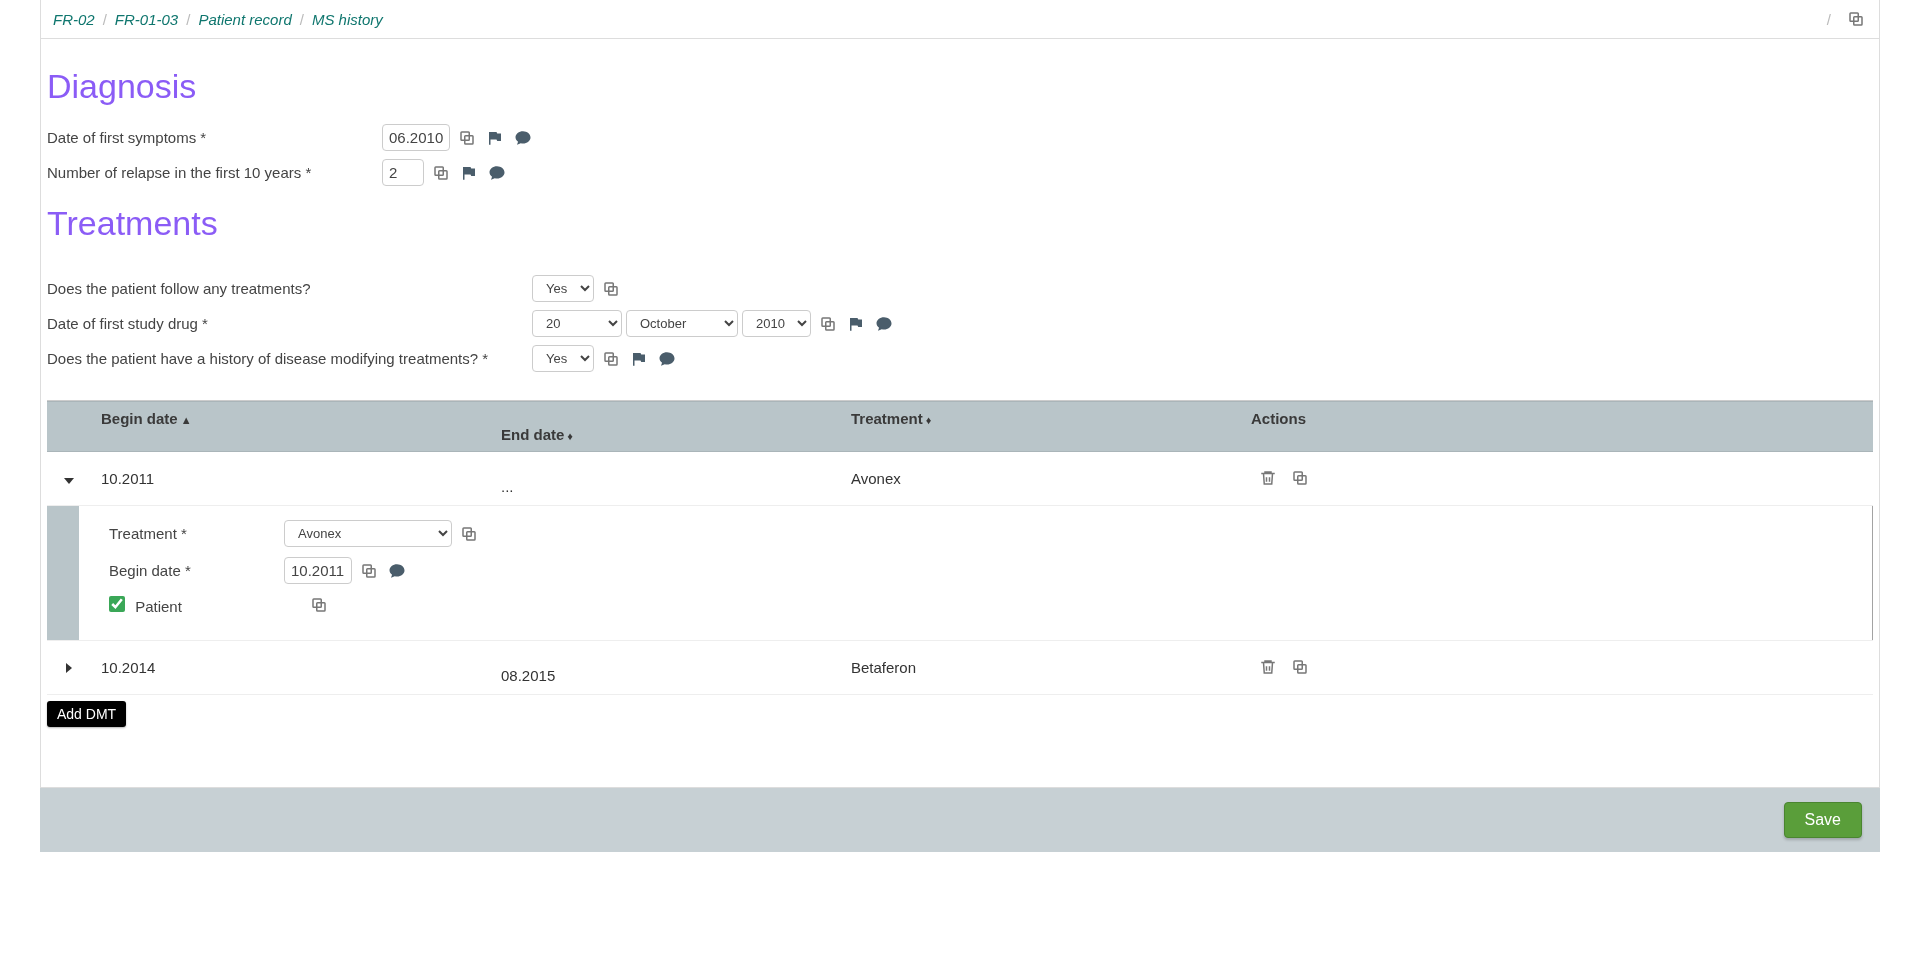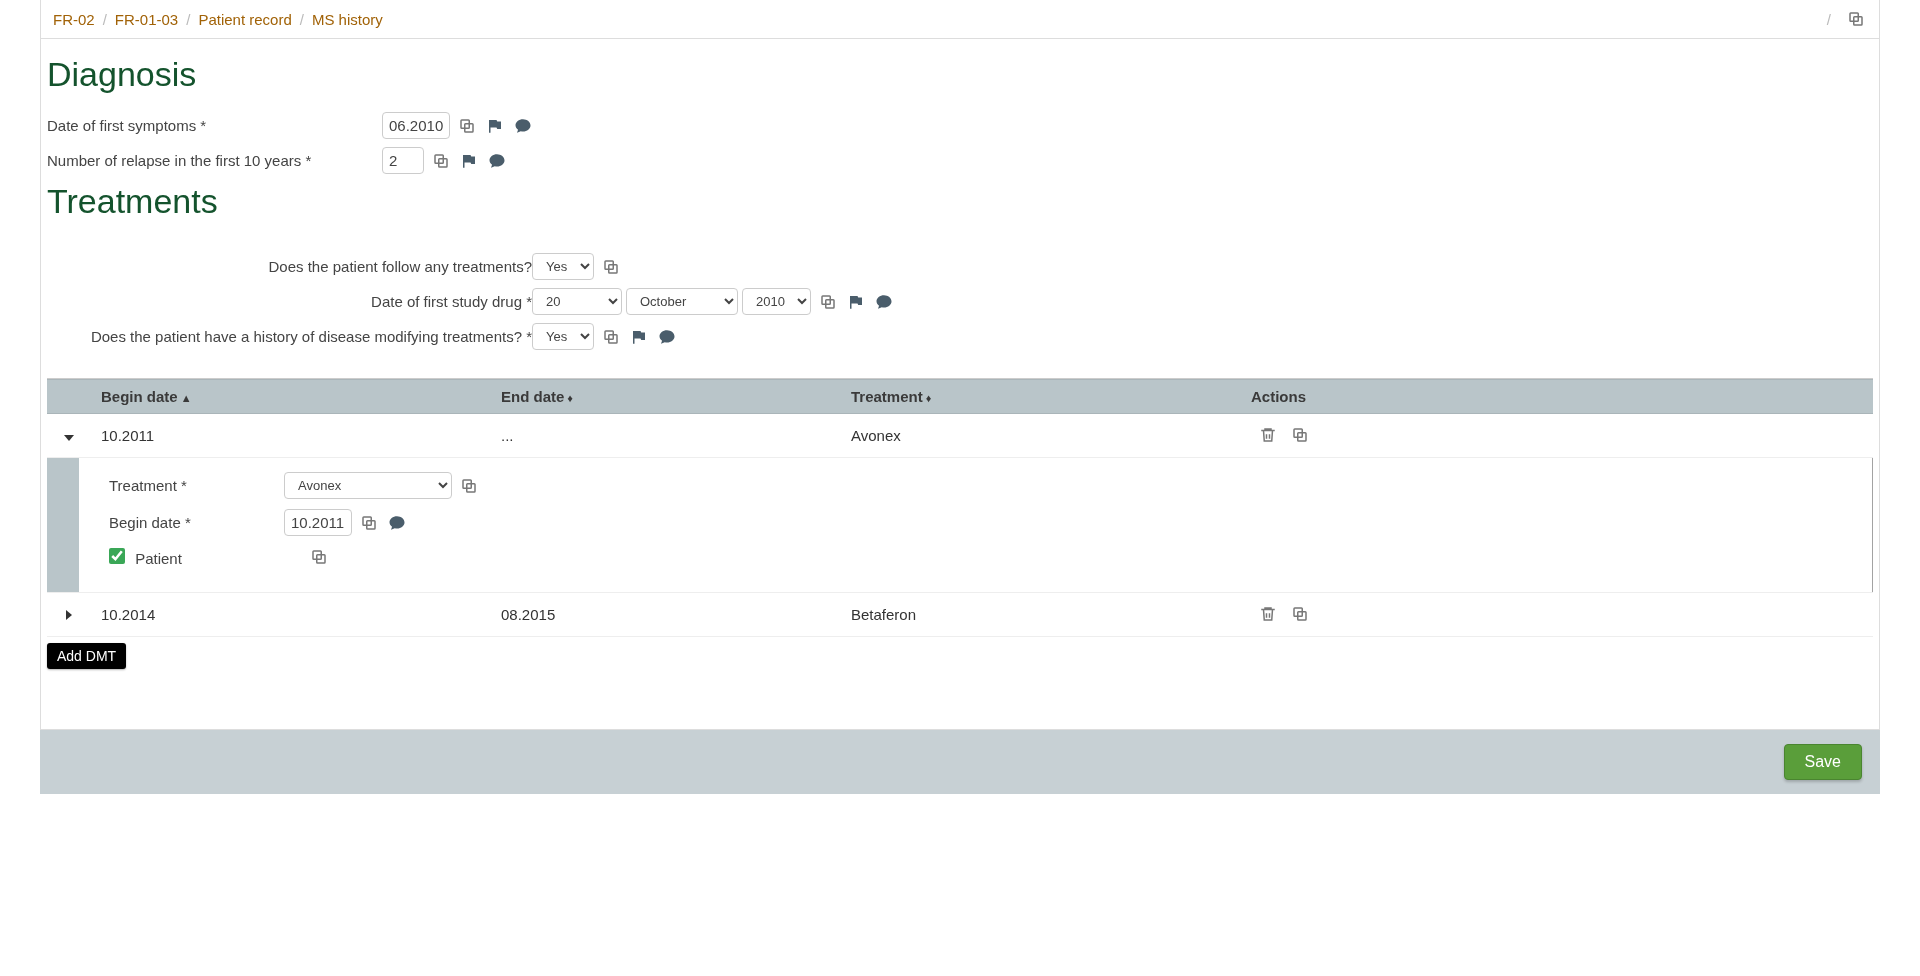--- a/index.html
+++ b/index.html
@@ -14,42 +14,42 @@
       border: 1px solid #ddd;
       border-top: none;
     }
     .breadcrumb-bar {
       display: flex;
       align-items: center;
       padding: 8px 12px;
       border-bottom: 1px solid #ddd;
       color: #888;
     }
-    .breadcrumb-bar a { color: #a16207; text-decoration: none; }
+    .breadcrumb-bar a { color: #0f766e; text-decoration: none; font-style: italic; }
     .breadcrumb-sep { margin: 0 8px; color: #bbb; }
     .breadcrumb-right {
       margin-left: auto;
       display: flex;
       align-items: center;
       color: #aaa;
     }
     .content { padding: 10px 6px 0 6px; }
     h1 {
       font-weight: 400;
       font-size: 34px;
-      margin: 6px 0 18px 0;
-      color: #14532d;
+      margin: 18px 0 18px 0;
+      color: #8b5cf6;
     }
     .form-row {
       display: flex;
       align-items: center;
       margin-bottom: 8px;
     }
     .form-row.small .label { width: 335px; }
-    .form-row.large .label { width: 485px; text-align: right; }
+    .form-row.large .label { width: 485px; }
     .label { color: #444; }
     .input-text {
       border: 1px solid #ccc;
       border-radius: 4px;
       padding: 4px 6px;
       font-size: 15px;
       color: #444;
       width: 68px;
     }
     .input-text.narrow { width: 42px; }
@@ -79,21 +79,21 @@
       display: flex;
       background: #b9c5c9;
       color: #3a3a3a;
       font-weight: 600;
       border-top: 1px solid #aab5b9;
       border-bottom: 1px solid #aab5b9;
     }
     .thead .th { padding: 8px 10px; }
     .col-toggle { width: 44px; }
     .col-begin { width: 400px; }
-    .col-end { width: 350px; }
+    .col-end { width: 350px; margin-top: 16px; }
     .col-treat { width: 400px; }
     .col-actions { flex: 1; }
     .trow {
       display: flex;
       align-items: center;
       border-bottom: 1px solid #eee;
       padding: 6px 0;
     }
     .trow .td { padding: 4px 10px; }
     .caret {

